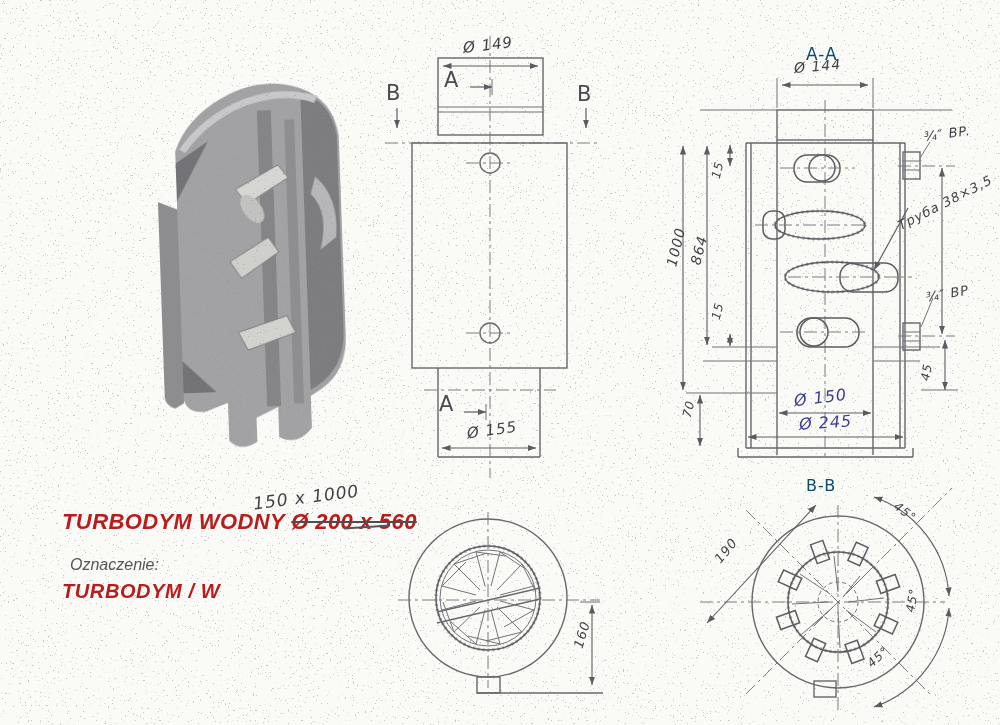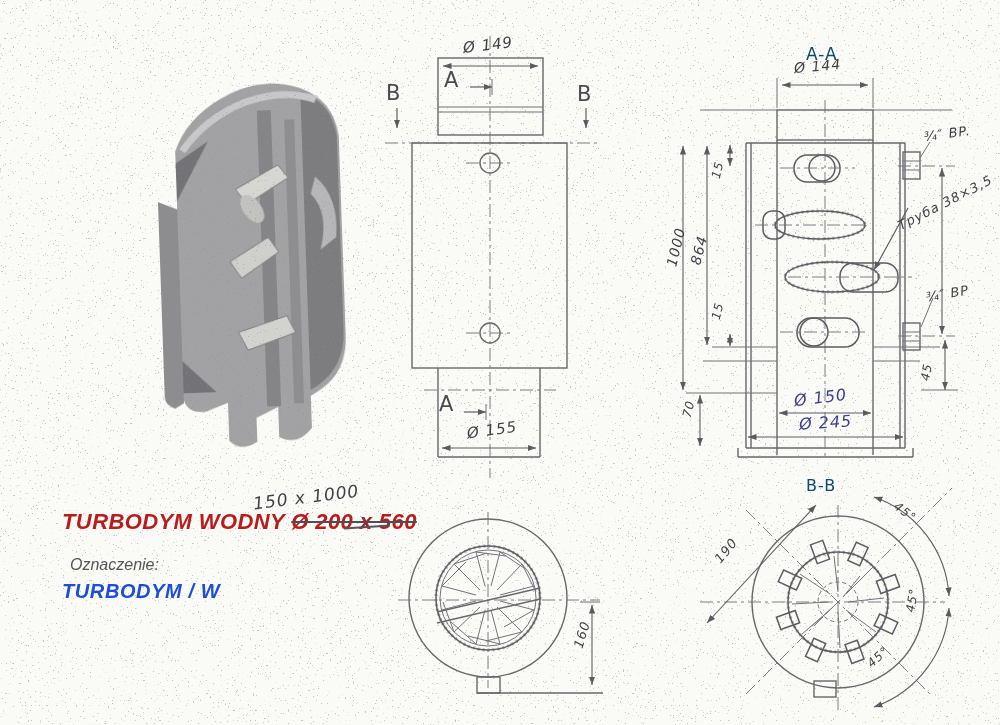--- a/index.html
+++ b/index.html
@@ -9,21 +9,21 @@
        font-family:"DejaVu Sans",sans-serif;line-height:1;}
   .hw{font-style:italic;letter-spacing:1px;color:#3f3f46;}
   .ink{color:#3b3e8e;}
   .marker-letter{font-size:21px;color:#4a4a50;letter-spacing:0;}
   .print-title{position:absolute;left:62px;top:509px;font-family:"Liberation Sans",sans-serif;
        font-weight:700;font-style:italic;font-size:22px;color:#b91c1c;letter-spacing:.4px;}
   .struck{text-decoration:line-through;text-decoration-thickness:2px;text-decoration-color:#4d4d52;}
   .ozn{position:absolute;left:62px;top:556px;font-family:"Liberation Sans",sans-serif;
        font-style:italic;font-size:16px;color:#55555a;margin-left:8px;}
   .desig{position:absolute;left:62px;top:580px;font-family:"Liberation Sans",sans-serif;
-       font-weight:700;font-style:italic;font-size:20px;color:#1d4ed8;letter-spacing:.6px;}
+       font-weight:700;font-style:italic;font-size:20px;color:#b91c1c;letter-spacing:.6px;}
   .tail{position:absolute;left:344px;top:526px;width:46px;height:2px;background:#54545a;
         transform:rotate(-4deg);}
   svg{position:absolute;left:0;top:0;}
   .ln{stroke:#67676c;stroke-width:1.4;fill:none;}
   .thin{stroke:#73737a;stroke-width:1;fill:none;}
   .cl{stroke:#6f6f75;stroke-width:.9;fill:none;stroke-dasharray:13 4 3 4;}
   .dim{stroke:#5e5e64;stroke-width:1.1;fill:none;marker-start:url(#ar);marker-end:url(#ar);}
   .arr{stroke:#5e5e64;stroke-width:1.2;fill:none;marker-end:url(#ar);}
   .rough{stroke:#5c5c62;stroke-width:1.5;fill:none;}
   .fuzz{stroke:#5c5c62;stroke-width:3.2;fill:none;stroke-dasharray:2 3;opacity:.45;}

